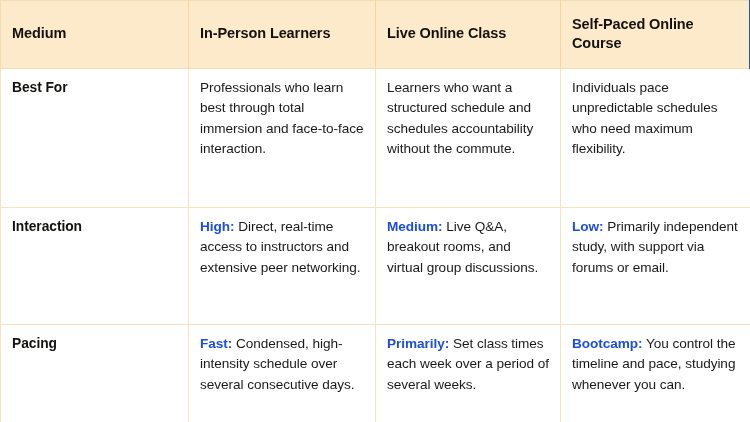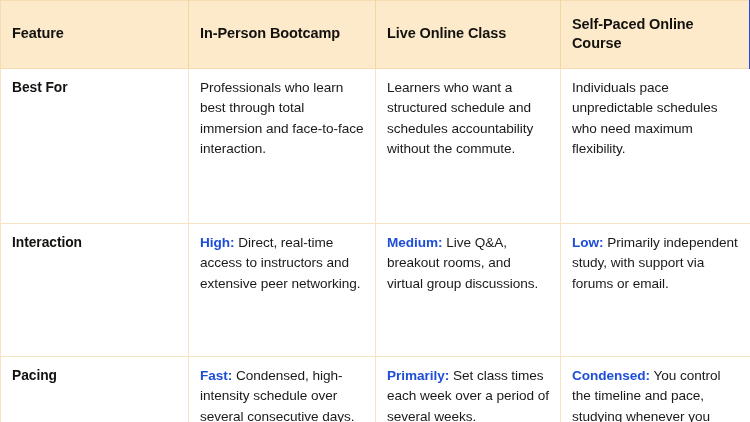--- a/index.html
+++ b/index.html
@@ -57,21 +57,21 @@
     border-right: 3px solid #1d4ed8;
   }
 
   tbody td {
     border: 1px solid #f7e3bf;
     border-top: 1px solid #f2d6a4;
     vertical-align: top;
     text-align: left;
     font-size: 13.6px;
     line-height: 1.5;
-    padding: 9px 11px 28px 11px;
+    padding: 9px 11px 12px 11px;
     color: #1a1a1a;
     letter-spacing: -0.05px;
     word-wrap: break-word;
     overflow-wrap: break-word;
   }
 
   tbody tr.row-best td    { height: 117px; }
   tbody tr.row-inter td   { height: 95px;  }
   tbody tr.row-pacing td  { height: 101px; }
 
@@ -92,22 +92,22 @@
 <div class="table-wrap">
   <table class="comparison">
     <colgroup>
       <col class="c-feature">
       <col class="c-inperson">
       <col class="c-live">
       <col class="c-selfpace">
     </colgroup>
     <thead>
       <tr>
-        <th class="first-col">Feature</th>
-        <th>In-Person Bootcamp</th>
+        <th class="first-col">Medium</th>
+        <th>In-Person Learners</th>
         <th>Live Online Class</th>
         <th class="last-col">Self-Paced Online Course</th>
       </tr>
     </thead>
     <tbody>
       <tr class="row-best">
         <td class="label-cell">Best For</td>
         <td>
           <span class="lead"></span><span class="cell-body">Professionals who learn best through total immersion and face-to-face interaction.</span>
         </td>
@@ -132,18 +132,18 @@
       </tr>
       <tr class="row-pacing">
         <td class="label-cell">Pacing</td>
         <td>
           <span class="lead">Fast:</span><span class="cell-body"> Condensed, high-intensity schedule over several consecutive days.</span>
         </td>
         <td>
           <span class="lead">Primarily:</span><span class="cell-body"> Set class times each week over a period of several weeks.</span>
         </td>
         <td>
-          <span class="lead">Condensed:</span><span class="cell-body"> You control the timeline and pace, studying whenever you can.</span>
+          <span class="lead">Bootcamp:</span><span class="cell-body"> You control the timeline and pace, studying whenever you can.</span>
         </td>
       </tr>
     </tbody>
   </table>
 </div>
 
 </body></html>

